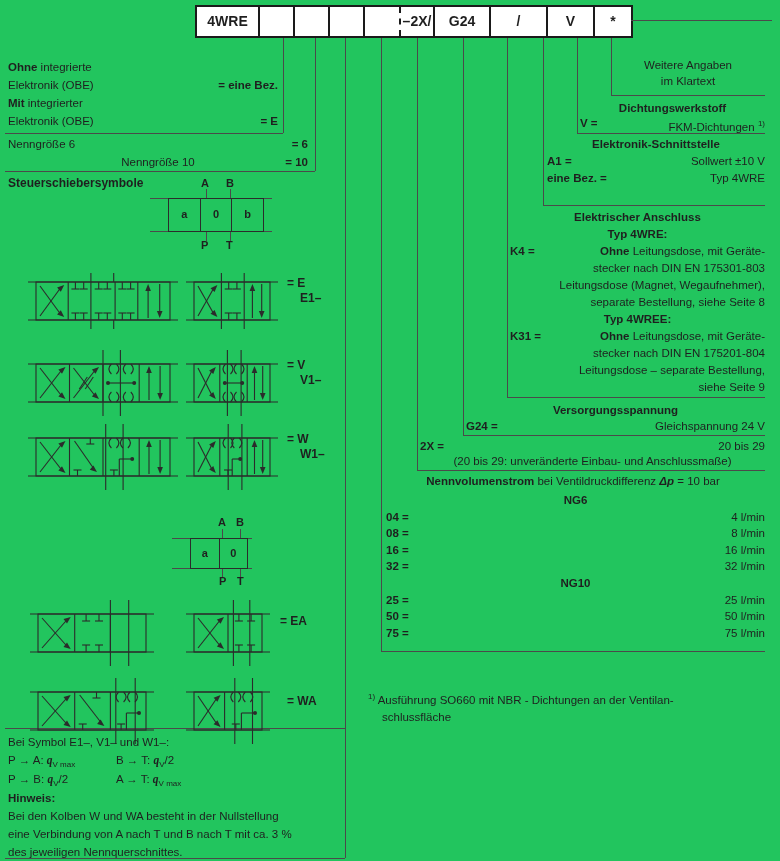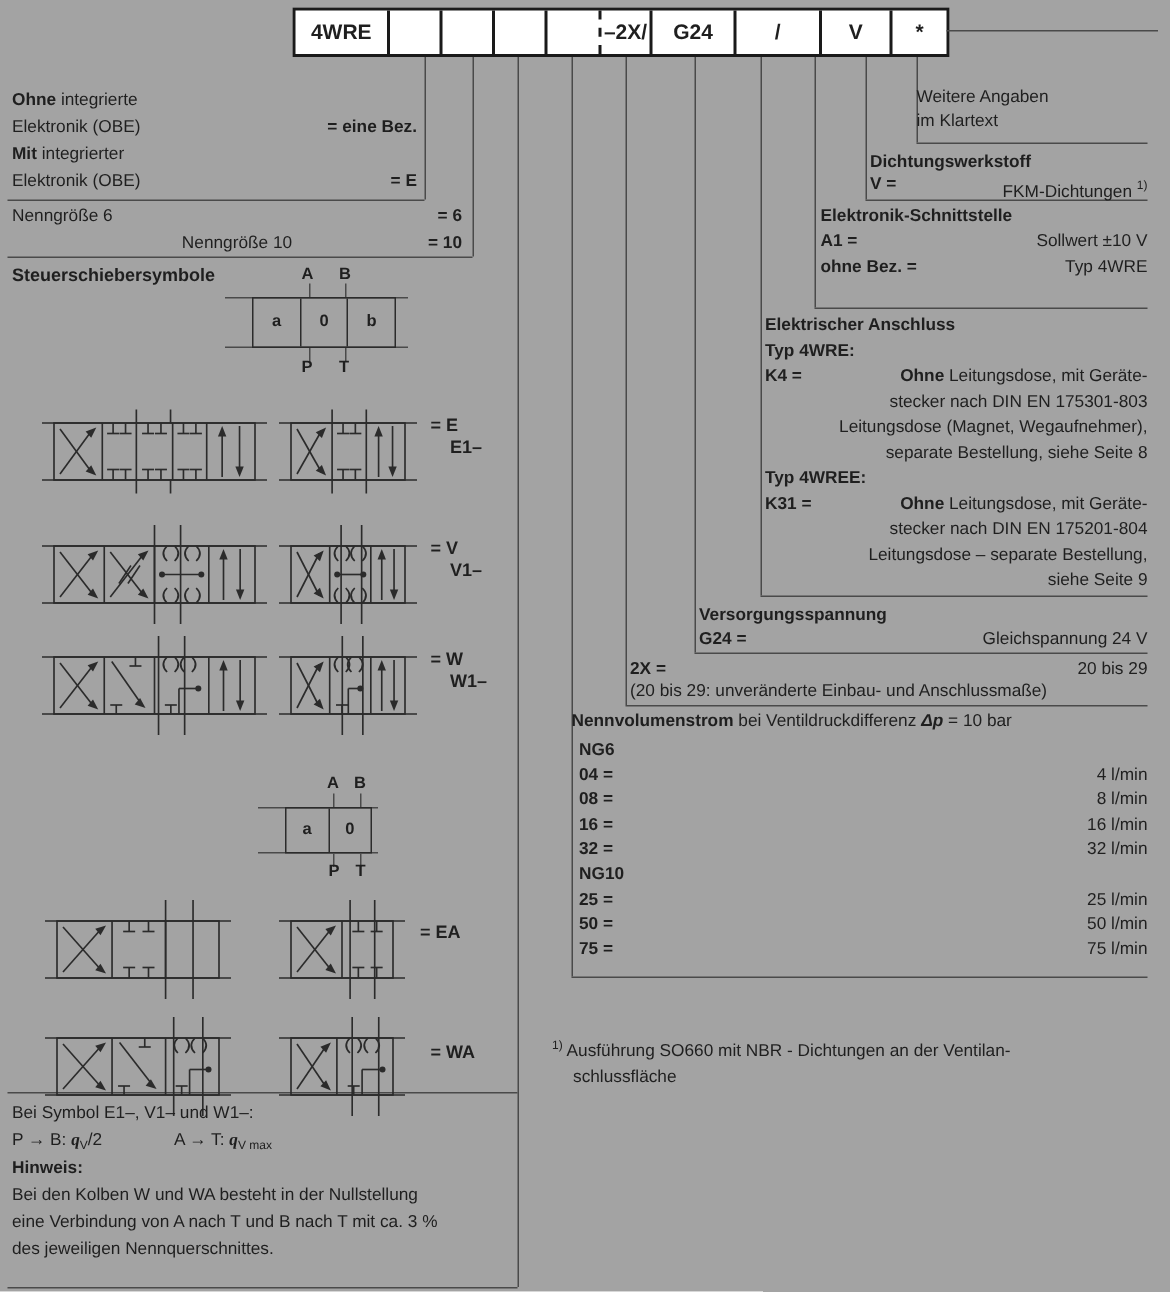--- a/index.html
+++ b/index.html
@@ -1,26 +1,26 @@
 <!DOCTYPE html>
 <html><head>
 <meta charset="utf-8">
 <style>
   html,body{margin:0;padding:0;background:#ffffff;}
-  .page{position:relative;width:780px;height:861px;background:#a3a3a3;overflow:hidden;
+  .page{position:relative;width:780px;height:861px;background:#22c55e;overflow:hidden;
         font-family:"Liberation Sans",sans-serif;font-size:11.5px;color:#1f1f1f;}
   .vline{position:absolute;width:1px;background:#4a4a4a;}
   .hline{position:absolute;height:1px;background:#4a4a4a;}
   .codebar{position:absolute;left:195px;top:5px;display:flex;border:2px solid #1a1a1a;background:#fff;}
   .codebar .cell{height:29px;line-height:28px;text-align:center;font-weight:bold;font-size:14px;
                  border-right:2px solid #1a1a1a;box-sizing:border-box;overflow:visible;white-space:nowrap;}
   .codebar .cell.dashed{border-right:2px dashed #1a1a1a;}
   .codebar .cell:last-child{border-right:none;}
   .blk{position:absolute;}
-  .rt{text-align:left;}
+  .rt{text-align:center;}
   .row-line{position:relative;line-height:17px;height:17px;text-align:right;white-space:nowrap;}
   .codeL{position:absolute;left:0;top:0;font-weight:bold;text-align:left;}
   .b{font-weight:bold;}
   .sup{vertical-align:super;font-size:8px;}
   .sub{vertical-align:sub;font-size:8px;}
   .qi{font-style:italic;font-weight:bold;font-family:"Liberation Serif",serif;}
   .valve{position:absolute;}
   .symlabel{position:absolute;font-weight:bold;font-size:12px;line-height:15px;}
   .symlabel .l2{margin-left:13px;}
   .posbox{position:absolute;display:flex;border:1.5px solid #2b2b2b;box-sizing:border-box;background:transparent;}
@@ -428,20 +428,24 @@
         <line x1="48.8" y1="2.0" x2="48.8" y2="68.0"></line>
         <line x1="66.5" y1="2.0" x2="66.5" y2="68.0"></line>
       </svg></div>
   <div class="symlabel" style="left:287px;top:694px">
     <div>= WA</div>
   </div>
 
   <div class="blk" style="left:8px;top:733px;width:332px">
     <div style="line-height:18px">Bei Symbol E1–, V1– und W1–:</div>
     <div class="row-line" style="height:19px;line-height:19px;text-align:left">
+      <span><span>P → A: </span><span class="qi">q</span><span class="sub">V max</span></span>
+      <span style="position:absolute;left:108px"><span>B → T: </span><span class="qi">q</span><span class="sub">V</span><span>/2</span></span>
+    </div>
+    <div class="row-line" style="height:19px;line-height:19px;text-align:left">
       <span><span>P → B: </span><span class="qi">q</span><span class="sub">V</span><span>/2</span></span>
       <span style="position:absolute;left:108px"><span>A → T: </span><span class="qi">q</span><span class="sub">V max</span></span>
     </div>
     <div class="b" style="line-height:18px">Hinweis:</div>
     <div style="line-height:18px">Bei den Kolben W und WA besteht in der Nullstellung</div>
     <div style="line-height:18px">eine Verbindung von A nach T und B nach T mit ca. 3 %</div>
     <div style="line-height:18px">des jeweiligen Nennquerschnittes.</div>
   </div>
 
   <div class="blk rt" style="left:611px;top:57px;width:154px;line-height:16px">
@@ -456,21 +460,21 @@
       <span><span>FKM-Dichtungen</span> <span class="sup">1)</span></span>
     </div>
   </div>
 
   <div class="blk" style="left:547px;top:136px;width:218px">
     <div class="rt b" style="line-height:17px">Elektronik-Schnittstelle</div>
     <div class="row-line">
       <span class="codeL">A1 =</span><span>Sollwert ±10 V</span>
     </div>
     <div class="row-line">
-      <span class="codeL">ohne Bez. =</span><span>Typ 4WRE</span>
+      <span class="codeL">eine Bez. =</span><span>Typ 4WRE</span>
     </div>
   </div>
 
   <div class="blk" style="left:510px;top:209px;width:255px">
     <div class="rt b" style="line-height:17px">Elektrischer Anschluss</div>
     <div class="rt b" style="line-height:17px">Typ 4WRE:</div>
     <div class="row-line">
       <span class="codeL">K4 =</span>
       <span><span class="b">Ohne</span><span> Leitungsdose, mit Geräte-</span></span>
     </div>

